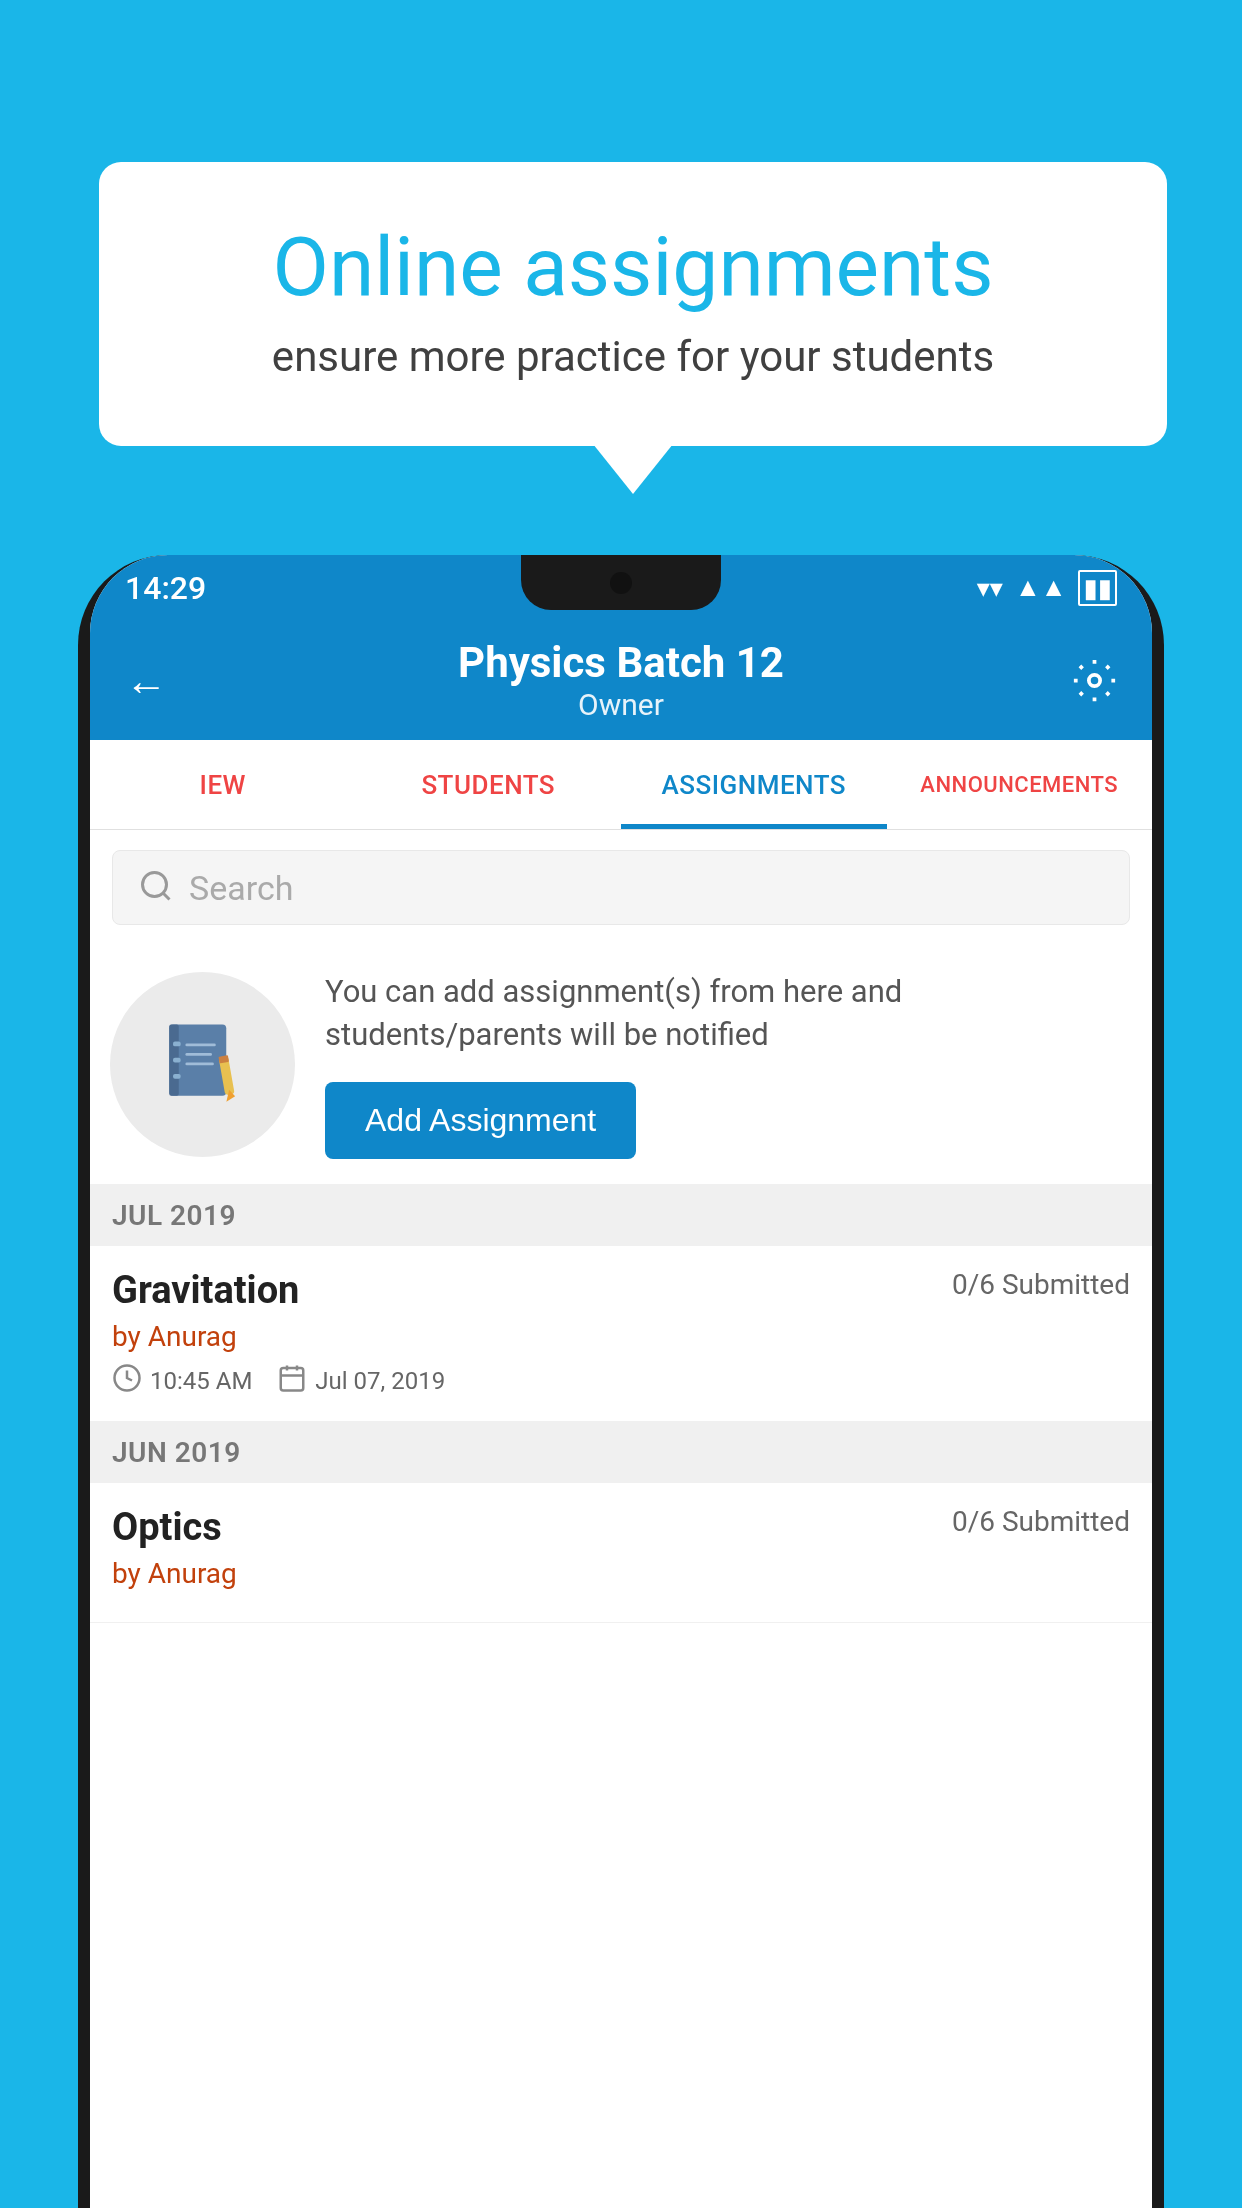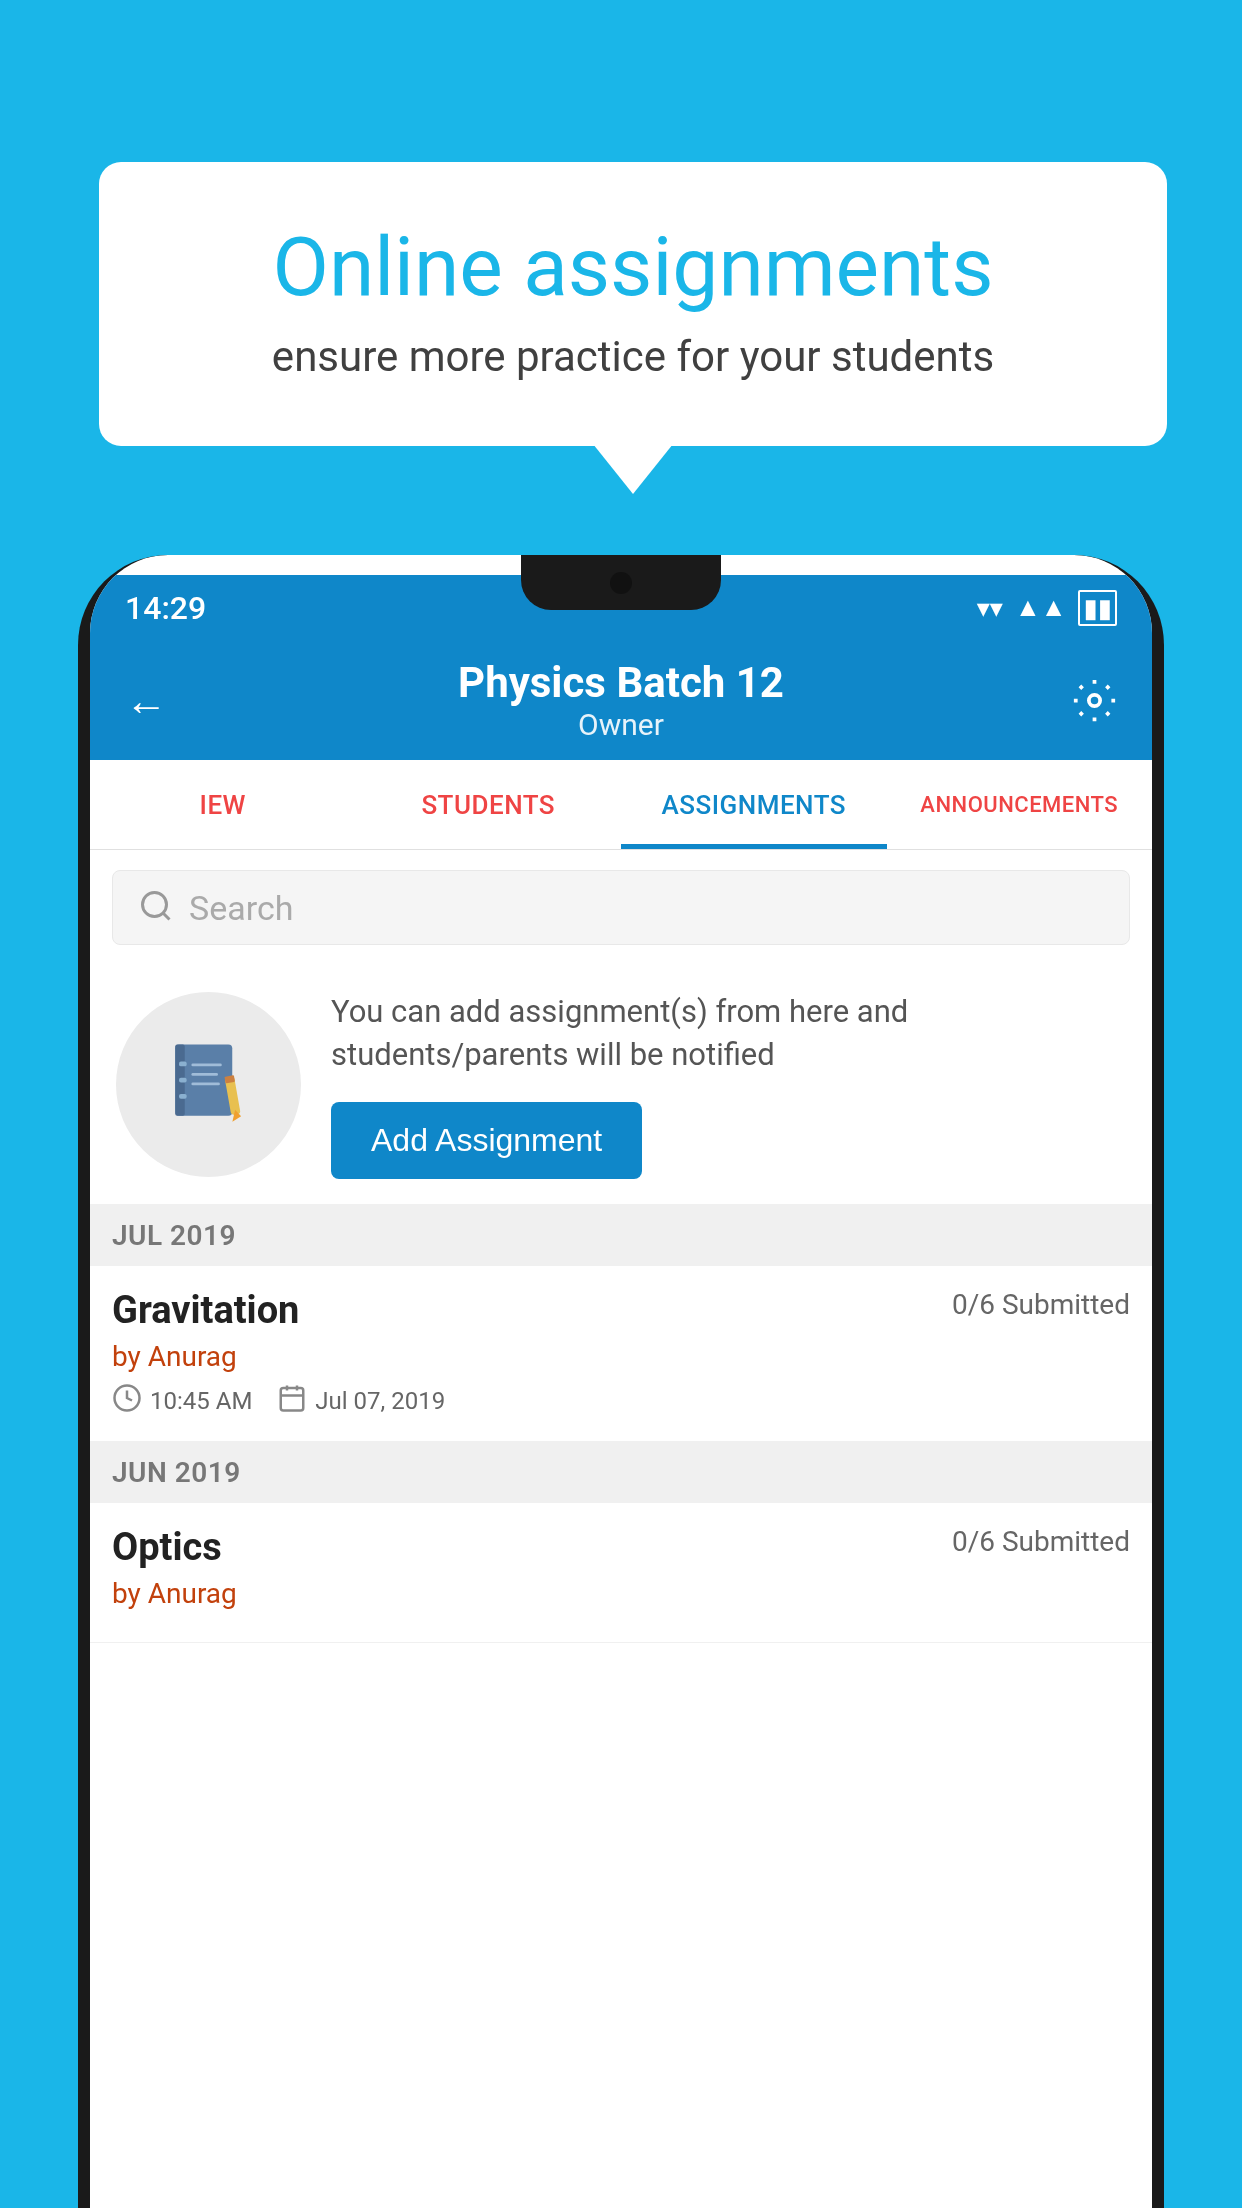--- a/index.html
+++ b/index.html
@@ -74,21 +74,20 @@
     
     .status-bar {
       background: #0f87c9;
       height: 65px;
       display: flex;
       align-items: center;
       justify-content: space-between;
       padding: 0 35px;
       position: relative;
       z-index: 5;
-      margin-top: 20px;
     }
 
     .status-bar-time {
       color: #fff;
       font-size: 32px;
       font-weight: 500;
     }
 
     .status-bar-icons {
       display: flex;
@@ -198,21 +197,21 @@
 
     .search-placeholder {
       font-size: 34px;
       color: #aaa;
     }
 
     
     .empty-state-card {
       display: flex;
       align-items: center;
-      padding: 25px 26px;
+      padding: 25px 20px;
       background: #fff;
       gap: 30px;
       border-bottom: 1px solid #f0f0f0;
     }
 
     .notebook-icon-circle {
       width: 185px;
       height: 185px;
       border-radius: 50%;
       background: #ebebeb;

